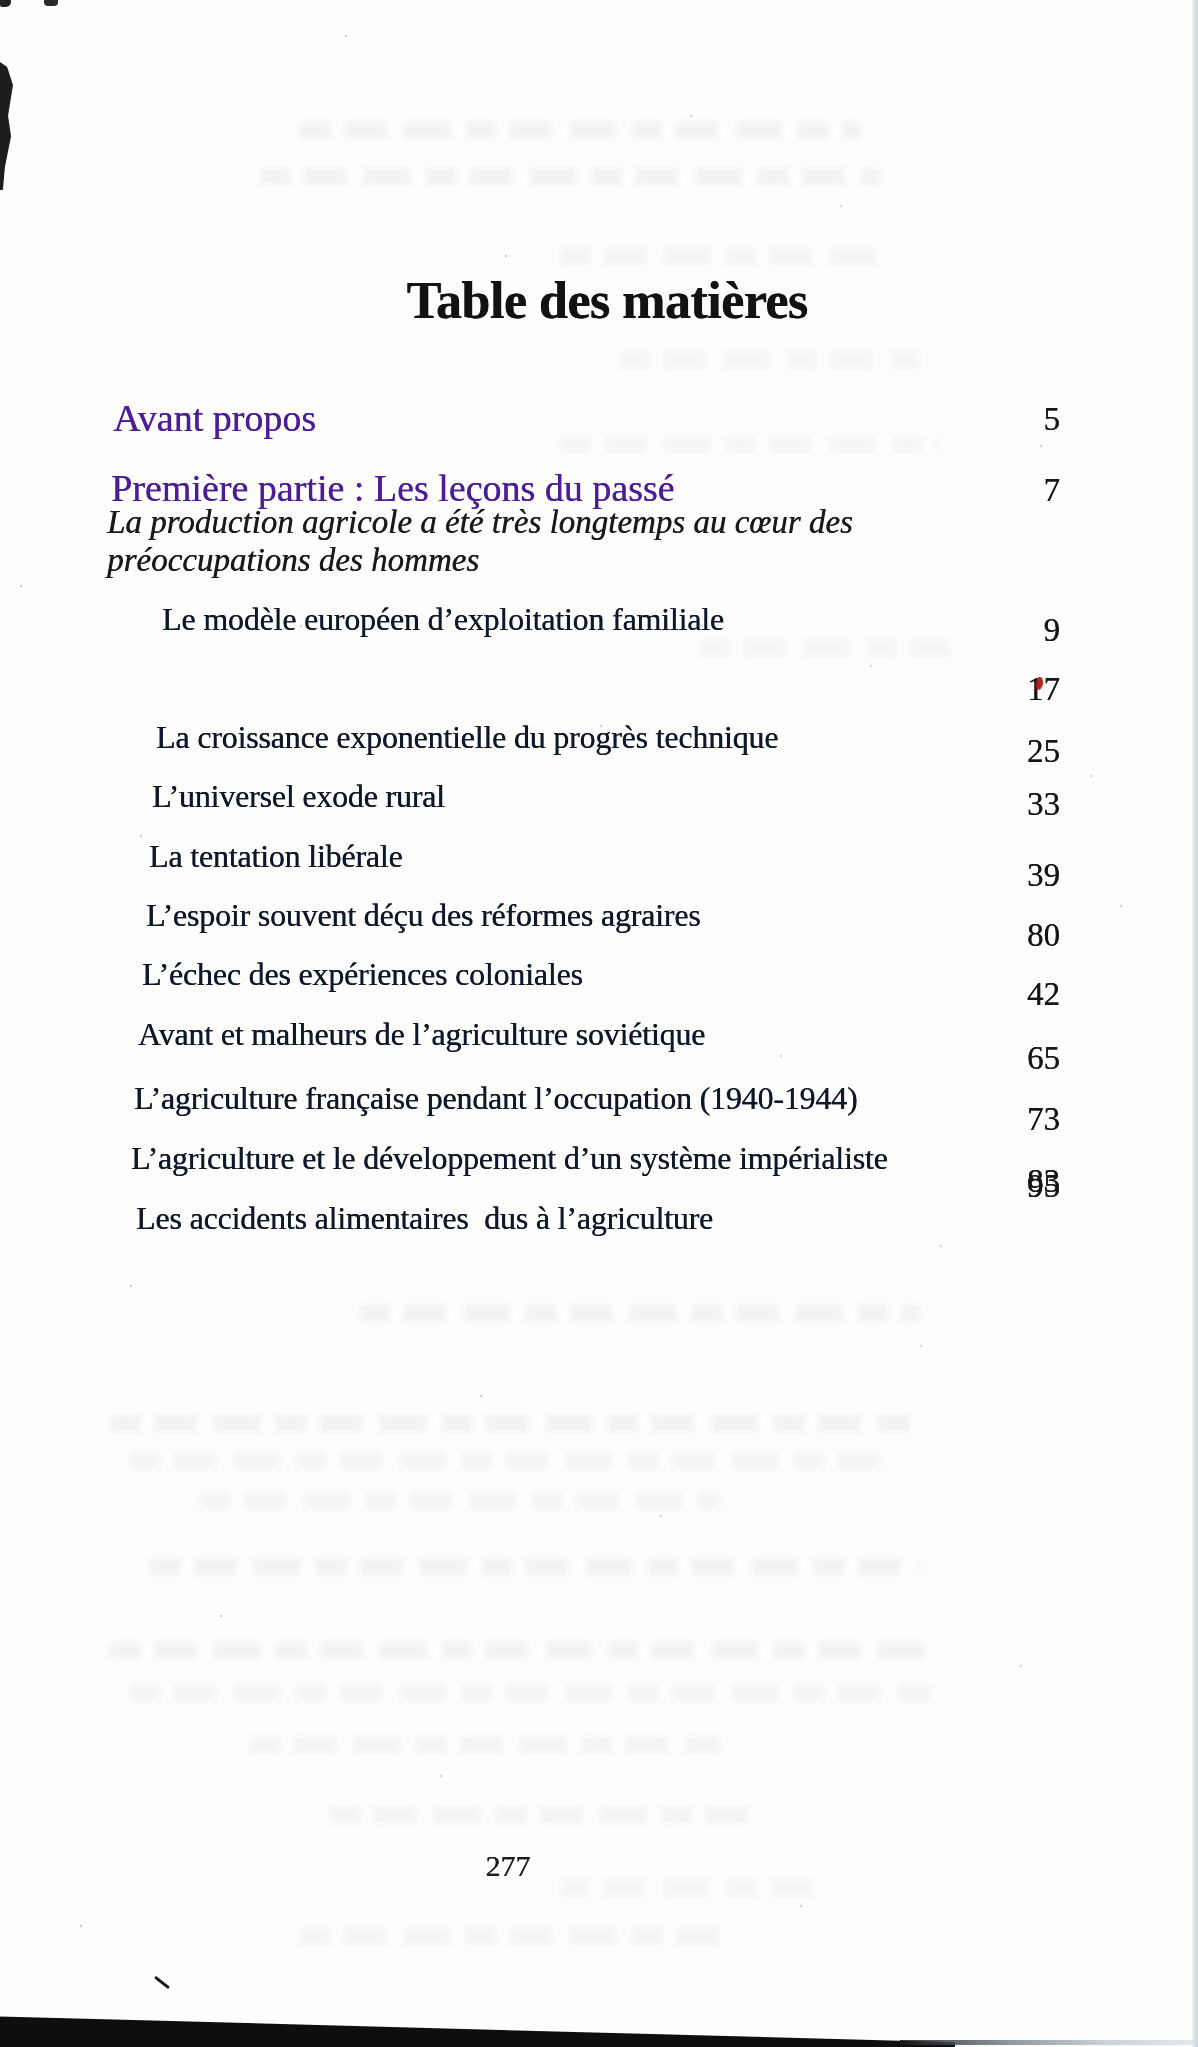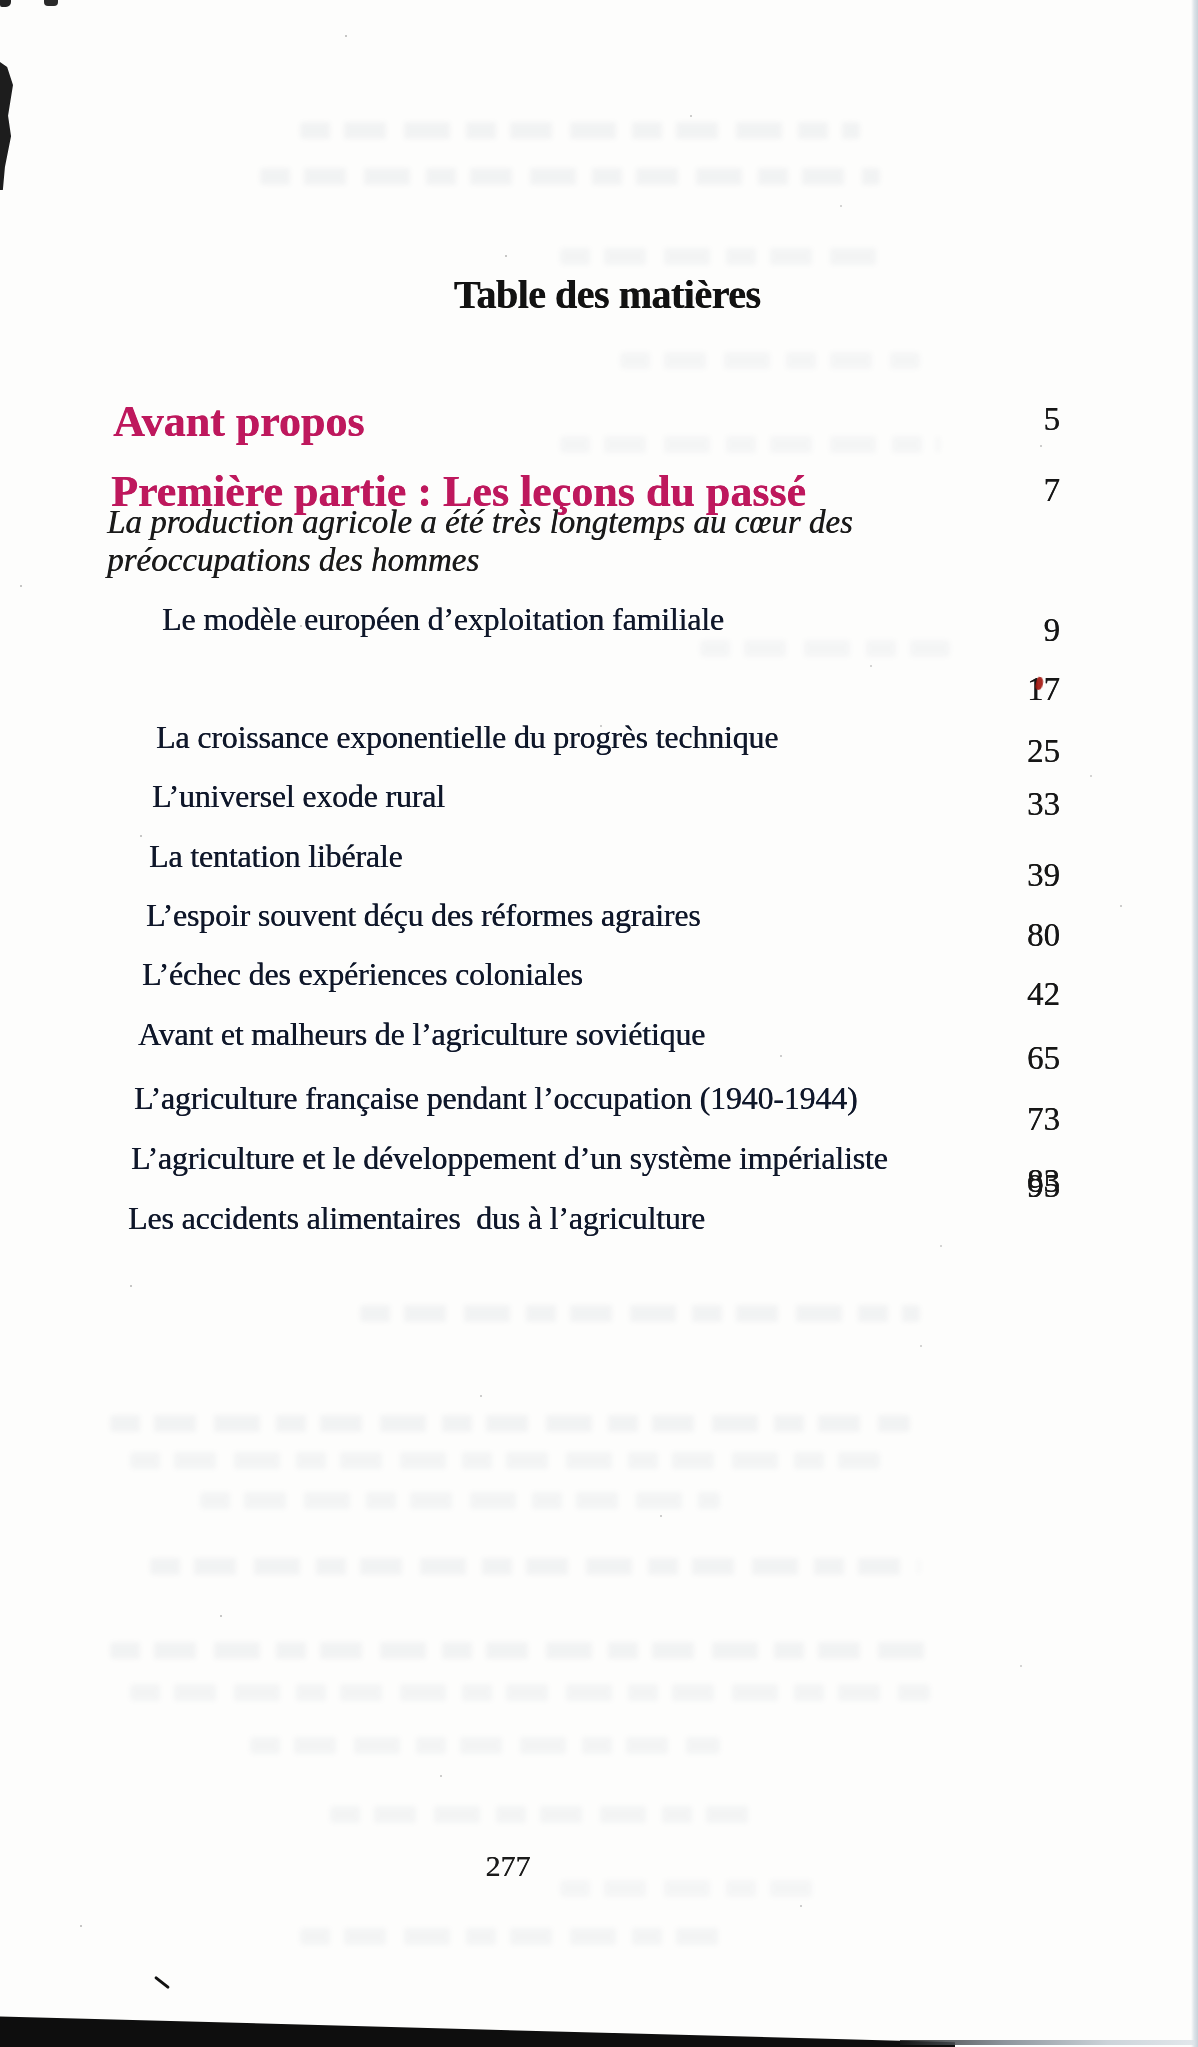--- a/index.html
+++ b/index.html
@@ -9,26 +9,26 @@
     background:#fdfdfc;
     overflow:hidden;
     font-family:"Liberation Serif","DejaVu Serif",serif;
     color:#161616;
   }
   
   .abs{position:absolute;white-space:pre;}
   .doc-title{
     top:271px;left:297px;width:620px;
     text-align:center;
-    font-size:40px;font-weight:700;letter-spacing:-0.5px;
+    font-size:52px;font-weight:700;letter-spacing:-0.5px;
     color:#121212;
     text-shadow:0.5px 0 0 currentColor;
   }
   .h-bold{
-    font-size:44px;font-weight:700;color:#be185d;
+    font-size:38px;font-weight:400;color:#4c1d95;
     text-shadow:0.4px 0 0 currentColor;
   }
   .avant{top:396px;left:113px;}
   .premiere{top:466px;left:111px;}
   .subtitle{
     top:503px;left:107px;
     font-size:33px;font-style:italic;font-weight:400;
     line-height:38px;color:#1a1a1a;
     text-shadow:0.4px 0 0 currentColor;
   }
@@ -46,21 +46,21 @@
   .e0{top:601px;left:162px;} .n0{top:612px;}
   .e1{top:660px;left:159px;} .n1{top:671px;}
   .e2{top:719px;left:156px;} .n2{top:733px;}
   .e3{top:778px;left:152px;} .n3{top:786px;}
   .e4{top:838px;left:149px;} .n4{top:857px;}
   .e5{top:897px;left:146px;} .n5{top:917px;}
   .e6{top:956px;left:142px;} .n6{top:976px;}
   .e7{top:1016px;left:138px;} .n7{top:1040px;}
   .e8{top:1080px;left:134px;} .n8{top:1101px;}
   .e9{top:1140px;left:131px;} .n9{top:1163px;}
-  .e10{top:1200px;left:128px;} .n10{top:1168px;}
+  .e10{top:1200px;left:136px;} .n10{top:1168px;}
   .n-avant{top:401px;}
   .n-premiere{top:472px;}
   .folio{
     top:1849px;left:448px;width:120px;text-align:center;
     font-size:30px;color:#1b1b1b;
     text-shadow:0.3px 0 0 currentColor;
   }
   
   .ghost{
     position:absolute;height:17px;border-radius:4px;

